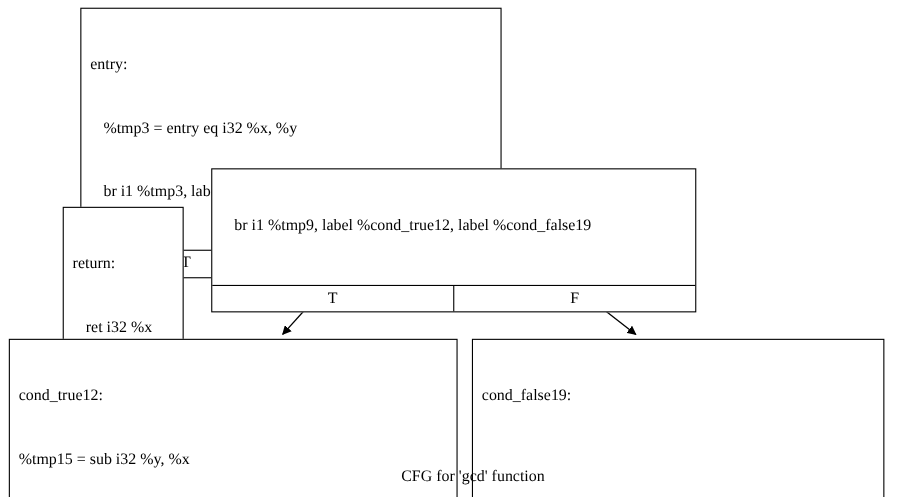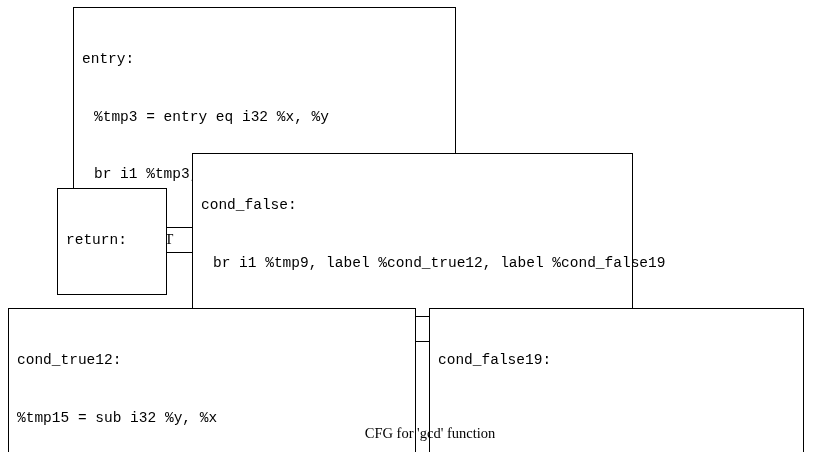--- a/index.html
+++ b/index.html
@@ -28,21 +28,20 @@
     position: absolute;
     border: 1px solid #000000;
     background: #ffffff;
     box-sizing: border-box;
   }
   .node-body {
     padding: 4px 8px 5px 8px;
     font-size: 14.5px;
     line-height: 1.32;
     white-space: pre;
-    font-family: Liberation Mono, monospace;
   }
   .node-body .label {
     display: block;
   }
   .node-body .indent {
     display: block;
     padding-left: 12px;
   }
   .ports {
     display: flex;
@@ -102,26 +101,26 @@
     </div>
     <div class="ports">
       <div class="port">T</div>
       <div class="port">F</div>
     </div>
   </div>
 
   <div class="node" id="node-return">
     <div class="node-body">
       <span class="label">return:</span>
+      <span class="indent">ret i32 %x</span>
     </div>
   </div>
 
   <div class="node" id="node-condfalse">
     <div class="node-body">
-      <span class="label">cond_false:</span>
       <span class="indent">br i1 %tmp9, label %cond_true12, label %cond_false19</span>
     </div>
     <div class="ports">
       <div class="port">T</div>
       <div class="port">F</div>
     </div>
   </div>
 
   <div class="node" id="node-condtrue12">
     <div class="node-body">

